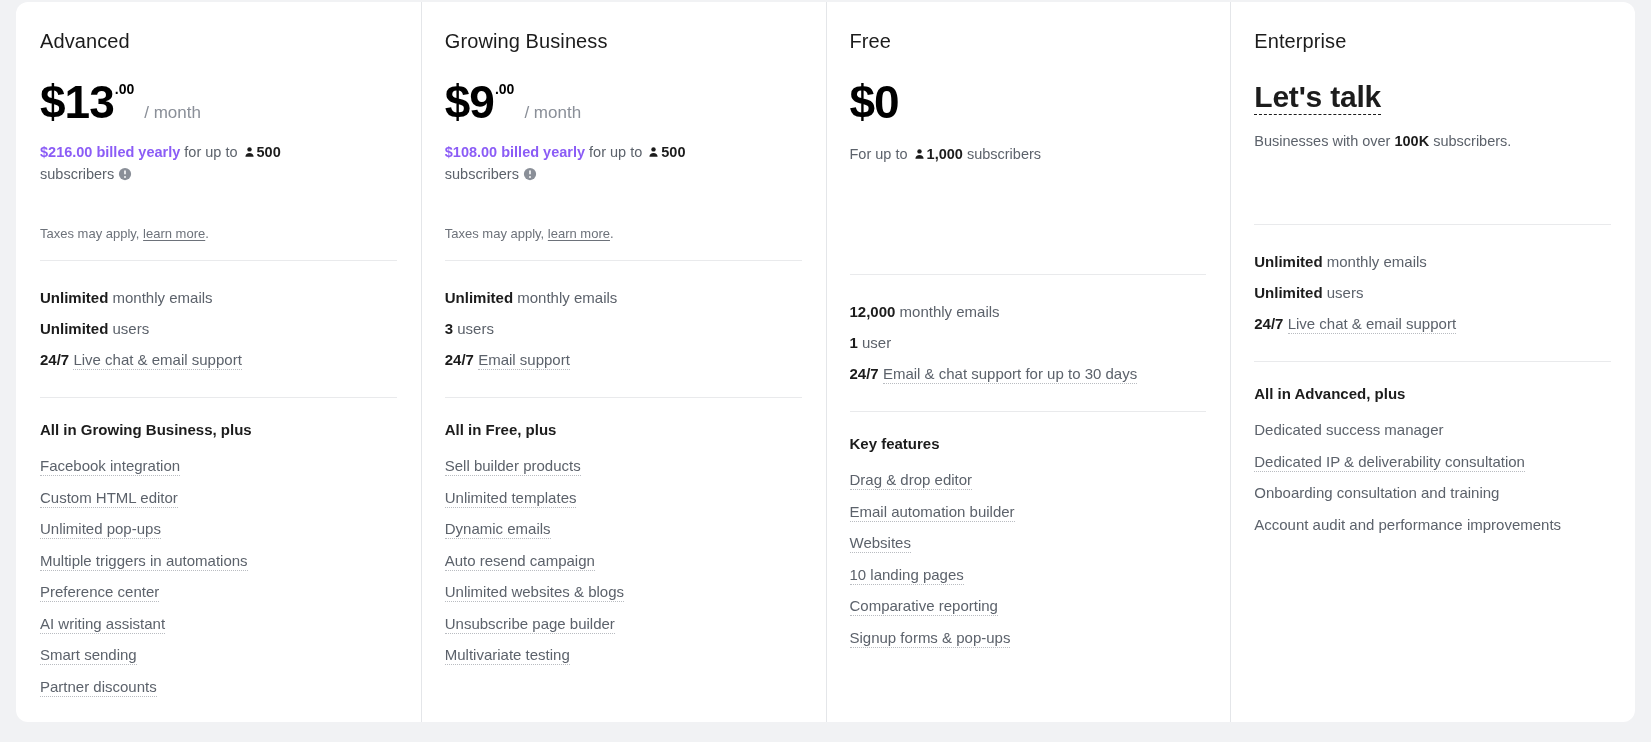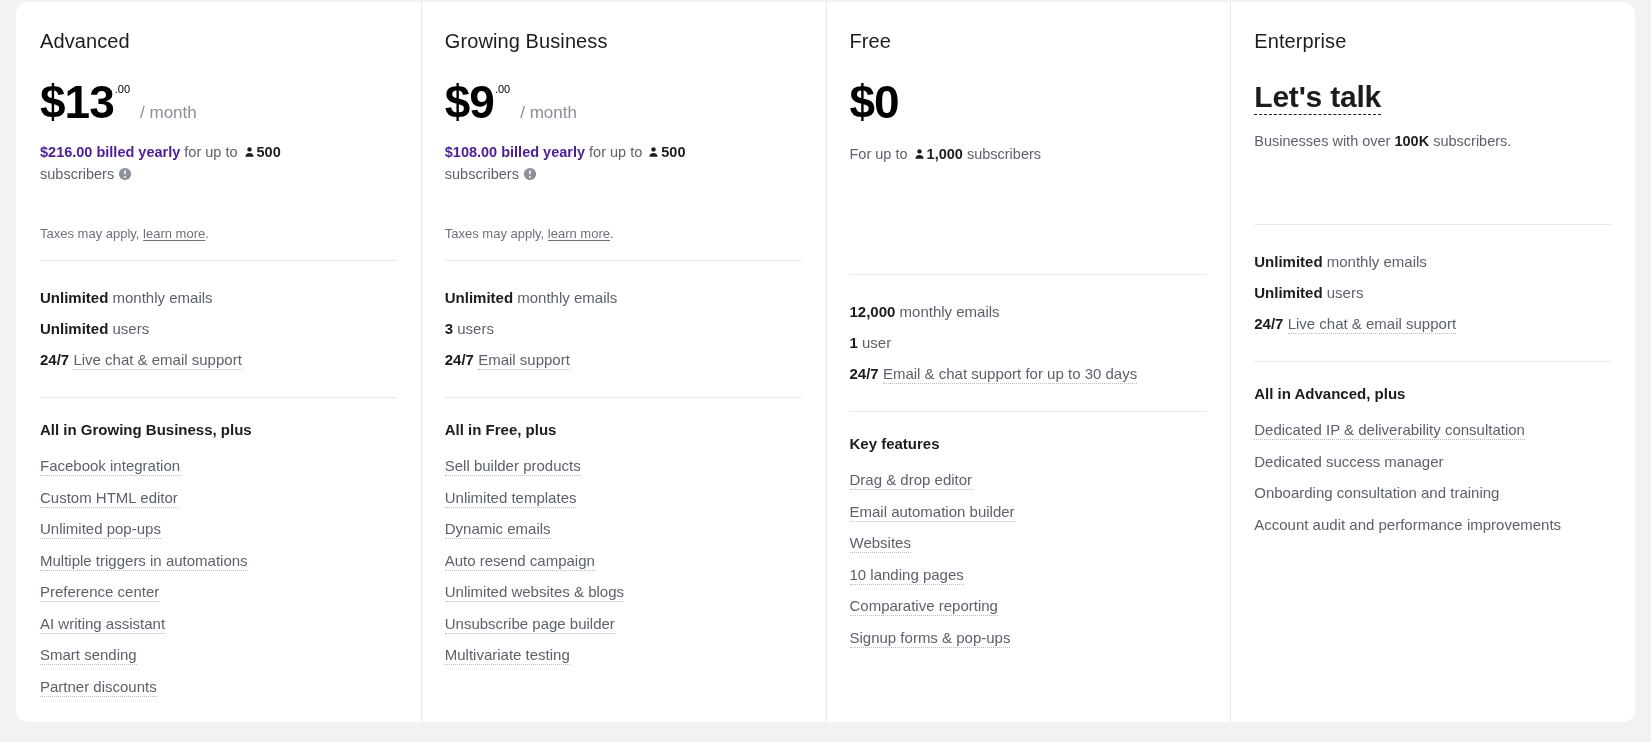--- a/index.html
+++ b/index.html
@@ -56,23 +56,23 @@
     min-height: 50px;
   }
   .price-main {
     font-size: 46px;
     line-height: 48px;
     font-weight: 700;
     color: #000000;
     letter-spacing: -1px;
   }
   .price-cents {
-    font-size: 11px;
+    font-size: 14px;
     line-height: 15px;
-    font-weight: 400;
+    font-weight: 700;
     color: #000000;
     margin-top: 4px;
     margin-left: 1px;
   }
   .price-period {
     font-size: 17px;
     line-height: 17px;
     color: #8a8f98;
     margin-left: 10px;
     margin-top: 26px;
@@ -91,21 +91,21 @@
     letter-spacing: -0.2px;
   }
 
   .billing-note {
     margin-top: 13px;
     font-size: 14.5px;
     line-height: 22px;
     color: #5c626b;
     max-width: 300px;
   }
-  .billing-note .strong { color: #4c1d95; font-weight: 700; }
+  .billing-note .strong { color: #8b5cf6; font-weight: 700; }
   .billing-note .semi { color: #1c1c1c; font-weight: 700; }
 
   .price-sub {
     margin-top: 15px;
     font-size: 14.5px;
     line-height: 22px;
     color: #5c626b;
   }
 
   .person-icon {
@@ -290,19 +290,19 @@
       <div style="height:55px"></div>
       <div class="divider"></div>
       <div class="limits">
         <div class="limit-line"><span class="lead">Unlimited</span> <span class="">monthly emails</span></div>
         <div class="limit-line"><span class="lead">Unlimited</span> <span class="">users</span></div>
         <div class="limit-line"><span class="lead">24/7</span> <span class="dotted">Live chat &amp; email support</span></div>
       </div>
       <div class="divider" style="margin-top:0"></div>
       <div class="features">
         <div class="features-title">All in Advanced, plus</div>
+        <div class="feature-item"><span class="txt ">Dedicated success manager</span></div>
         <div class="feature-item"><span class="txt dotted">Dedicated IP &amp; deliverability consultation</span></div>
-        <div class="feature-item"><span class="txt ">Dedicated success manager</span></div>
         <div class="feature-item"><span class="txt ">Onboarding consultation and training</span></div>
         <div class="feature-item"><span class="txt ">Account audit and performance improvements</span></div>
       </div>
     </div>
   </div>
 
 </body></html>

